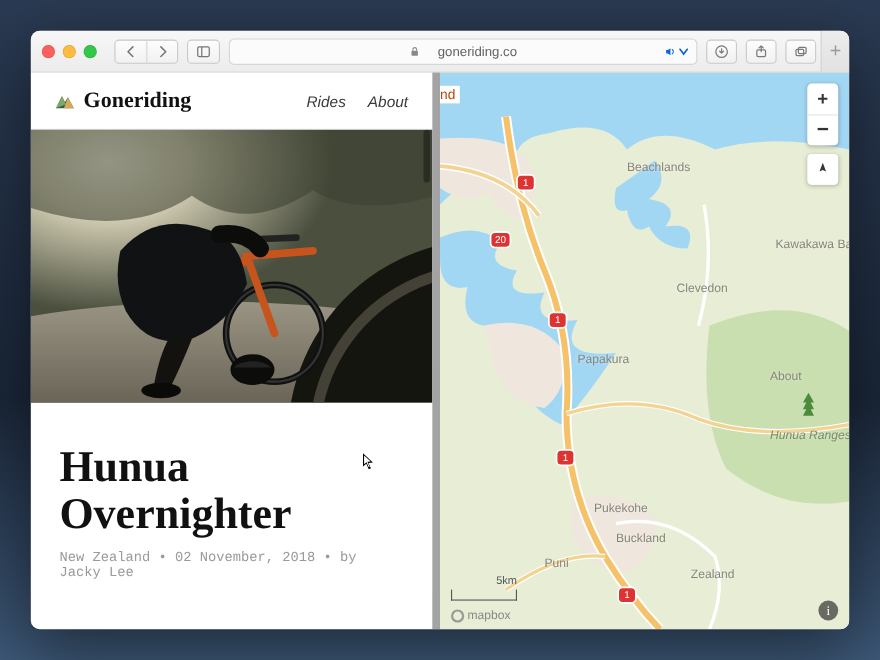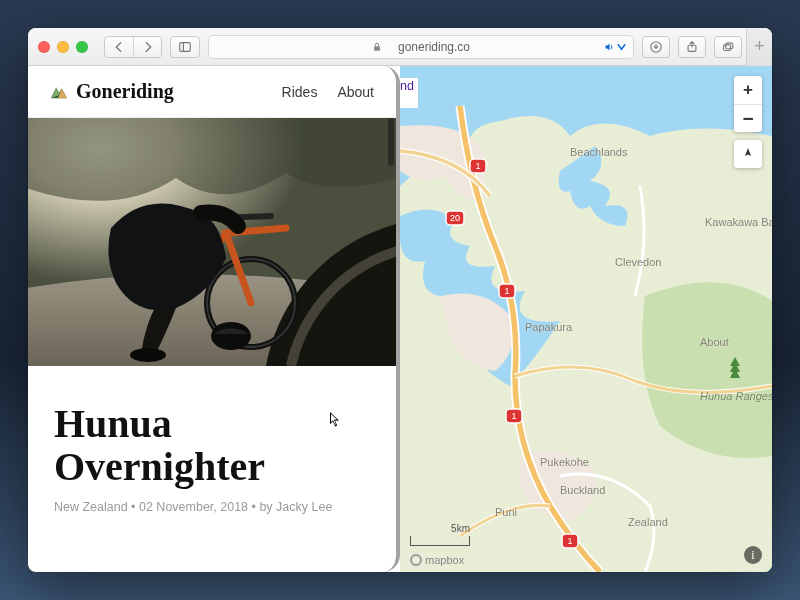--- a/index.html
+++ b/index.html
@@ -83,36 +83,35 @@
     border-left: 1px solid #d0d0d0;
     cursor:pointer;
   }
 
   
   .page { flex:1; display:flex; min-height:0; }
   .left {
     width: 50%;
     position: relative;
     display: flex; flex-direction: column;
-    border-right: 4px solid #a3a3a3;
-    overflow: hidden;
-    border-radius: 17px;
+    border-right: 7px solid #a3a3a3;
+    overflow: hidden;
   }
   .site-header {
     height: 52px;
     display: flex; align-items: center;
     padding: 0 22px;
     border-bottom: 1px solid #eee;
     justify-content: space-between;
     background:#fff;
   }
   .brand { display:flex; align-items:center; gap:8px; font-family: Georgia, 'Times New Roman', serif; font-size:20px; font-weight: bold; color:#111; }
   .brand-logo { width:18px; height:16px; }
   .nav { display:flex; gap:20px; font-size:14px; color:#3b3b3b; }
-  .nav a { cursor:pointer; }
+  .nav a { cursor:pointer;font-style:italic; }
 
   .hero {
     height: 248px;
     position: relative;
     overflow: hidden;
     background: #333;
   }
   .hero svg { width:100%; height:100%; display:block; }
 
   .article {
@@ -124,21 +123,21 @@
     font-family: Georgia, 'Times New Roman', serif;
     font-weight: 800;
     font-size: 40px;
     line-height: 1.08;
     color:#111;
   }
   .meta {
     margin-top: 12px;
     font-size: 12.5px;
     color: #9a9a9a;
-    font-family: Liberation Sans, sans-serif;
+    font-family: Liberation Mono, monospace;
   }
   .scroll-thumb {
     position:absolute; right:2px; top:52px; width:6px; height:48px;
     background: rgba(0,0,0,0.35); border-radius:3px;
   }
   .cursor {
     position:absolute; left:302px; top:384px; width:12px; height:16px;
     pointer-events:none;
   }
 
@@ -151,22 +150,22 @@
   }
   .map { position:absolute; inset:0; }
   .map svg { width:100%; height:100%; display:block; }
 
   .map-label {
     position:absolute; font-size:11px; color:#86857a; white-space:nowrap;
     text-shadow: 0 0 3px rgba(255,255,255,0.5);
   }
   .peek-label {
     position:absolute; left:0; top:12px;
-    font-size:12.5px; color:#4c1d95; background:#fff;
-    padding:1px 4px 15px 0;
+    font-size:12.5px; color:#c2410c; background:#fff;
+    padding:1px 4px 1px 0;
   }
 
   .map-ctrl {
     position:absolute; right:10px;
     width:28px;
     background:#fff; border-radius:4px;
     box-shadow: 0 1px 4px rgba(0,0,0,0.25);
     overflow:hidden;
   }
   .map-ctrl.zoom { top:10px; }

